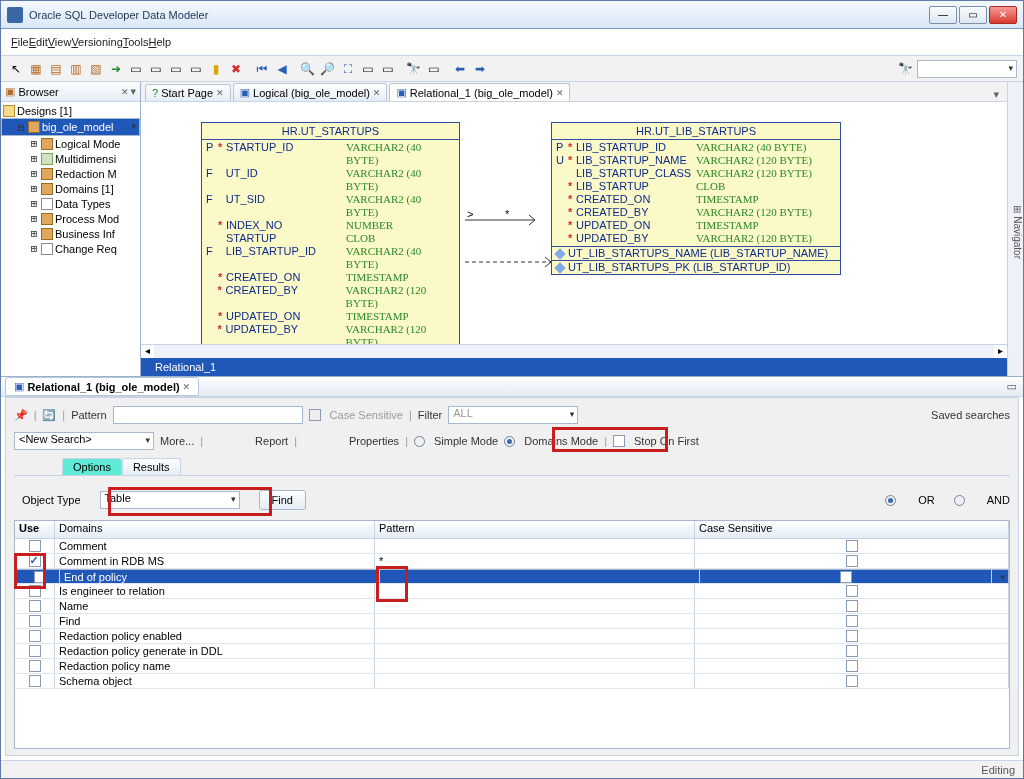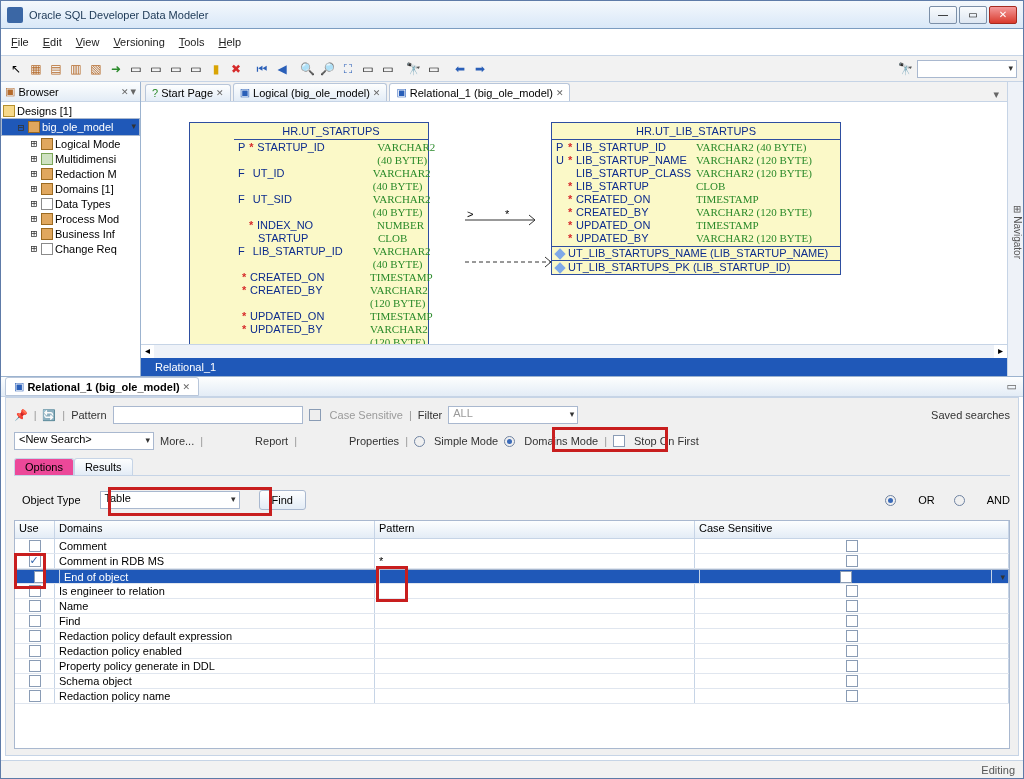--- a/index.html
+++ b/index.html
@@ -4,21 +4,21 @@
 <style>
   * { box-sizing: border-box; font-family: Tahoma, Arial, sans-serif; font-size: 11px; }
   body { margin: 0; background: #fff; }
   .window { width: 1024px; height: 779px; display: flex; flex-direction: column; border: 1px solid #5e7ba8; position: relative; box-shadow: 0 4px 8px rgba(0,0,0,0.3); }
   .titlebar { height: 28px; background: linear-gradient(#f4f8fc,#d9e8f8); display: flex; align-items: center; padding: 0 6px; border-bottom: 1px solid #7b9cc0; }
   .titlebar .icon { width:16px; height:16px; background:#3b67a5; border-radius:2px; margin-right:6px;}
   .titlebar .title { flex:1; color:#1b3754;}
   .winbtns { display:flex; gap:2px; }
   .winbtn { width:28px; height:18px; border:1px solid #7b8fa8; background:linear-gradient(#f9fbfd,#dee7f2); border-radius:2px; display:flex; align-items:center; justify-content:center; font-size:10px;}
   .winbtn.close { background:linear-gradient(#f49a9a,#d93a2d); color:#fff; border-color:#a52a1f;}
-  .menubar { height:22px; display:flex; align-items:center; gap:14px; padding:13px 10px; border-bottom:1px solid #c6d4e6;}
+  .menubar { height:22px; display:flex; align-items:center; padding:13px 10px; border-bottom:1px solid #c6d4e6;}
   .menubar span { color:#222; text-decoration:underline; text-decoration-color:transparent;}
   .menubar span::first-letter { text-decoration:underline; }
   .toolbar { height:26px; display:flex; align-items:center; gap:2px; padding:0 6px; border-bottom:1px solid #c6d4e6; background:#f2f2f2;}
   .tbtn { width:18px; height:18px; border:1px solid transparent; display:flex; align-items:center; justify-content:center; font-size:12px;}
   .tsep { width:4px; }
   .maincontent { flex:1; display:flex; flex-direction:column; min-height:0;}
   .upper { display:flex; height:295px; border-bottom:1px solid #9cb3cf;}
   .sidebar { width:140px; border-right:1px solid #9cb3cf; display:flex; flex-direction:column; background:#fff;}
   .sidetab { height:20px; border-bottom:1px solid #c6d4e6; display:flex; align-items:center; padding:0 4px; background:linear-gradient(#fdfefe,#e3ecf6);}
   .sidetab .close { margin-left:auto; font-size:9px; color:#666;}
@@ -58,26 +58,26 @@
   .sel { height:18px; border:1px solid #a9b8cf; background:#fff; padding:0 16px 0 4px; position:relative;}
   .sel::after { content:"▾"; position:absolute; right:3px; top:2px; font-size:9px; color:#333;}
   .chk { width:12px; height:12px; border:1px solid #8a9cb5; background:#fff; display:inline-block; margin-right:3px; position:relative;}
   .chk.disabled { background:#eee;}
   .chk.checked::after { content:"✓"; position:absolute; top:-2px; left:0; font-size:11px; color:#2d5fa8;}
   .radio { width:11px; height:11px; border:1px solid #6f83a2; border-radius:50%; display:inline-block; margin-right:3px; position:relative;}
   .radio.sel-r::after { content:""; width:5px; height:5px; background:#3a6ab8; border-radius:50%; position:absolute; top:2px; left:2px;}
   .redbox { border:3px solid #c81e1e; position:absolute; pointer-events:none;}
   .tabs-opt { display:flex; gap:0; border-bottom:1px solid #c6d4e6; height:20px; align-items:flex-end;}
   .tabs-opt .t { padding:2px 10px; border:1px solid #c6d4e6; border-bottom:none; background:linear-gradient(#fdfefe,#e3ecf6); border-radius:3px 3px 0 0;}
-  .tabs-opt .t.active { background:#ec4899;}
+  .tabs-opt .t.active { background:#5eead4;margin-left:48px;}
   .objtype-row { display:flex; align-items:center; gap:19px; padding:10px 0 6px 8px;}
   .gridwrap { flex:1; border:1px solid #a9b8cf; background:#fff; display:flex; flex-direction:column; min-height:0;}
   .ghead { display:flex; background:linear-gradient(#fdfefe,#e3ecf6); border-bottom:1px solid #c6d4e6; height:18px;}
   .gcol { border-right:1px solid #c6d4e6; padding:1px 4px;}
-  .c-use { width:40px;}
+  .c-use { width:40px;font-weight:bold;}
   .c-prop { width:320px;}
   .c-pat { width:320px;}
   .c-cs { flex:1; text-align:left;}
   .gbody { flex:1; overflow-y:auto;}
   .grow { display:flex; height:15px; border-bottom:1px solid #e0e6ef;}
   .grow .gcol { display:flex; align-items:center;}
   .grow.sel { background:#1f58b8; color:#fff;}
   .grow .chk { margin:0 auto;}
   .statusbar { height:18px; border-top:1px solid #c6d4e6; display:flex; align-items:center; justify-content:flex-end; padding:0 8px; background:#f2f2f2; font-size:10px; color:#555;}
   .disabled-text { color:#9a9a9a;}
@@ -218,21 +218,21 @@
           <div class="dga-tab" style="background:#fff;">
             <span style="color:#2a5fb8;">▣</span>
             <span>Relational_1 (big_ole_model)</span>
             <span class="x">✕</span>
           </div>
           <div style="flex:1;"></div>
           <span style="color:#666; padding-right:4px;">▾</span>
         </div>
 
         <div class="dga-canvas">
-          <div class="ent" id="ent1" style="left:48px; top:20px; width:240px;padding-left:44px;">
+          <div class="ent" id="ent1" style="left:60px; top:20px; width:259px;">
             <div class="ent-title">HR.UT_STARTUPS</div>
             <div class="ent-body" id="ent1-body">
                 <div class="ent-row">
                   <span class="ent-k">P</span>
                   <span class="ent-a">*</span>
                   <span class="ent-name">STARTUP_ID</span>
                   <span class="ent-type">VARCHAR2 (40 BYTE)</span>
                 </div>
                 <div class="ent-row">
                   <span class="ent-k">F</span>
@@ -466,21 +466,21 @@
                 <div class="gcol c-prop">Comment in RDB MS</div>
                 <div class="gcol c-pat">*</div>
                 <div class="gcol c-cs" style="justify-content:center;">
                   <span class="chk"></span>
                 </div>
               </div>
               <div class="grow sel">
                 <div class="gcol c-use">
                   <span class="chk"></span>
                 </div>
-                <div class="gcol c-prop">End of object</div>
+                <div class="gcol c-prop">End of policy</div>
                 <div class="gcol c-pat"></div>
                 <div class="gcol c-cs" style="justify-content:center;">
                   <span class="chk"></span>
                 </div>
               </div>
               <div class="grow">
                 <div class="gcol c-use">
                   <span class="chk"></span>
                 </div>
                 <div class="gcol c-prop">Is engineer to relation</div>
@@ -506,61 +506,51 @@
                 <div class="gcol c-prop">Find</div>
                 <div class="gcol c-pat"></div>
                 <div class="gcol c-cs" style="justify-content:center;">
                   <span class="chk"></span>
                 </div>
               </div>
               <div class="grow">
                 <div class="gcol c-use">
                   <span class="chk"></span>
                 </div>
-                <div class="gcol c-prop">Redaction policy default expression</div>
-                <div class="gcol c-pat"></div>
-                <div class="gcol c-cs" style="justify-content:center;">
-                  <span class="chk"></span>
-                </div>
-              </div>
-              <div class="grow">
-                <div class="gcol c-use">
-                  <span class="chk"></span>
-                </div>
                 <div class="gcol c-prop">Redaction policy enabled</div>
                 <div class="gcol c-pat"></div>
                 <div class="gcol c-cs" style="justify-content:center;">
                   <span class="chk"></span>
                 </div>
               </div>
               <div class="grow">
                 <div class="gcol c-use">
                   <span class="chk"></span>
                 </div>
-                <div class="gcol c-prop">Property policy generate in DDL</div>
+                <div class="gcol c-prop">Redaction policy generate in DDL</div>
+                <div class="gcol c-pat"></div>
+                <div class="gcol c-cs" style="justify-content:center;">
+                  <span class="chk"></span>
+                </div>
+              </div>
+              <div class="grow">
+                <div class="gcol c-use">
+                  <span class="chk"></span>
+                </div>
+                <div class="gcol c-prop">Redaction policy name</div>
                 <div class="gcol c-pat"></div>
                 <div class="gcol c-cs" style="justify-content:center;">
                   <span class="chk"></span>
                 </div>
               </div>
               <div class="grow">
                 <div class="gcol c-use">
                   <span class="chk"></span>
                 </div>
                 <div class="gcol c-prop">Schema object</div>
-                <div class="gcol c-pat"></div>
-                <div class="gcol c-cs" style="justify-content:center;">
-                  <span class="chk"></span>
-                </div>
-              </div>
-              <div class="grow">
-                <div class="gcol c-use">
-                  <span class="chk"></span>
-                </div>
-                <div class="gcol c-prop">Redaction policy name</div>
                 <div class="gcol c-pat"></div>
                 <div class="gcol c-cs" style="justify-content:center;">
                   <span class="chk"></span>
                 </div>
               </div>
             </div>
         </div>
 
         <div class="redbox" style="left:546px; top:29px; width:116px; height:25px;"></div>
         <div class="redbox" style="left:102px; top:89px; width:164px; height:29px;"></div>

